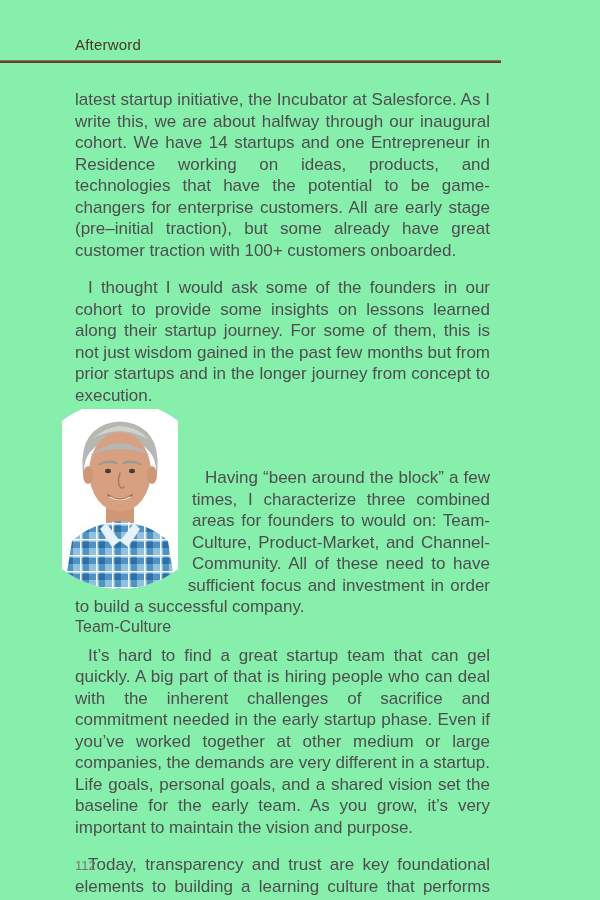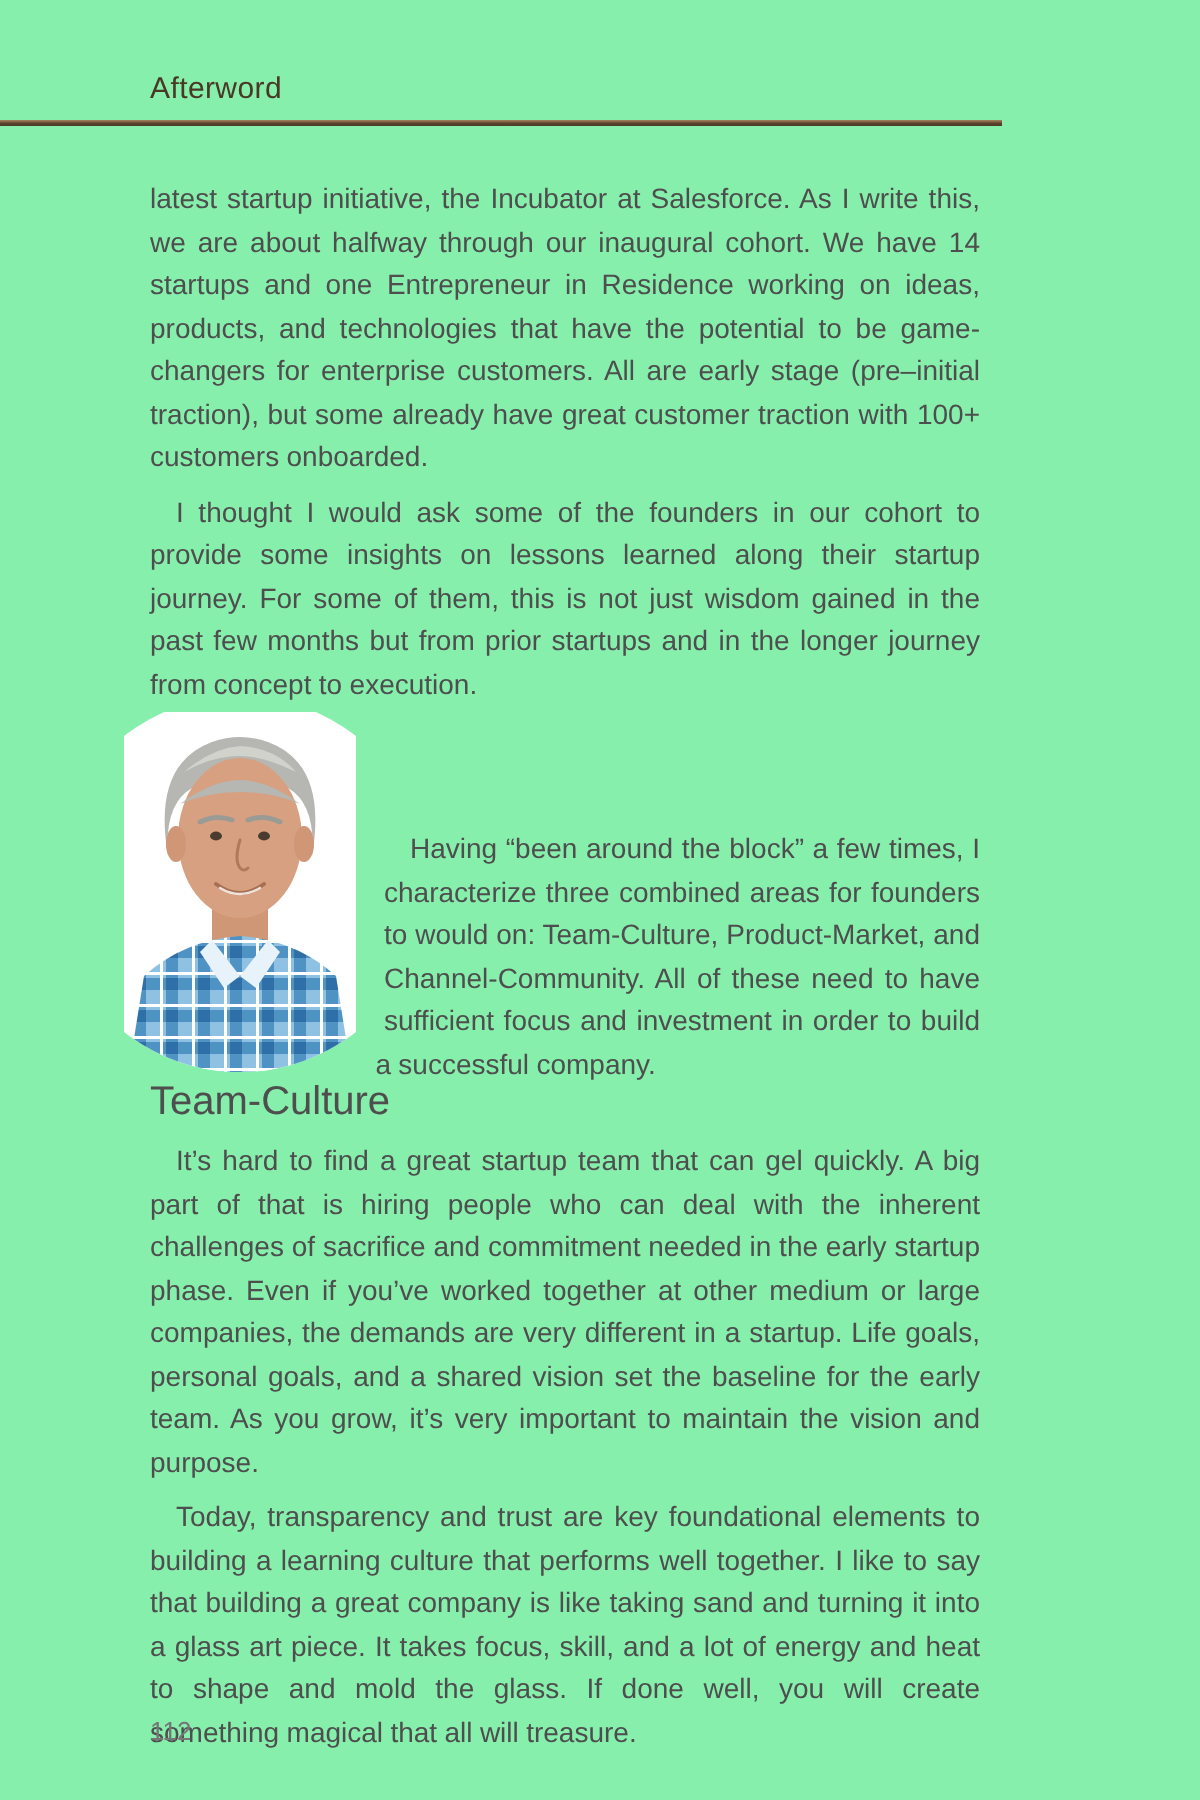--- a/index.html
+++ b/index.html
@@ -11,45 +11,45 @@
   .running-header {
     position:absolute; left:75px; top:36px;
     font-size:15px; letter-spacing:0.2px; color:#4a3726;
   }
   .header-rule {
     position:absolute; left:0; top:60px; width:501px; height:3px;
     background:linear-gradient(180deg,#a9855f 0%, #5a452e 55%, #4e3b27 100%);
   }
   .content { position:absolute; left:75px; top:89px; width:415px; }
   .para {
-    margin:0; text-align:justify; font-size:14px; line-height:21.5px;
+    margin:0; text-align:justify; font-size:17px; line-height:21.5px;
     color:#4e4e4e; word-spacing:-0.2px;
   }
-  .para + .para { margin-top:6px; }
+  .para + .para { margin-top:16px; }
   .indent { text-indent:13px; }
 
   .founder { position:relative; margin-top:3px; }
   .photo-float {
     float:left; width:116px; height:182px;
     margin-left:-13px; margin-right:14px;
     shape-outside: polygon(-13px 0, 141px 0, 141px 148px, 86px 182px, -13px 182px);
   }
   .photo-float svg { display:block; width:116px; height:182px; }
   .founder-heading {
     position:absolute; left:110px; top:19px; width:305px;
   }
   .heading-rule { height:1px; background:#8a6e50; margin-bottom:4px; }
   .founder-heading h2 {
     margin:0; font-size:16.5px; line-height:20px; font-weight:bold;
     color:#6f5227; letter-spacing:0.1px;
   }
   .bio { padding-top:58px; }
 
   .subheading {
-    clear:left; margin:0 0 10px 0; font-size:20px; line-height:17px;
+    clear:left; margin:0 0 10px 0; font-size:16px; line-height:17px;
     color:#4e4e4e;
   }
   .page-number {
     position:absolute; left:75px; top:858px; font-size:13px; color:#767676;
   }
 </style>
 </head>
 <body>
 
 <div class="page">

